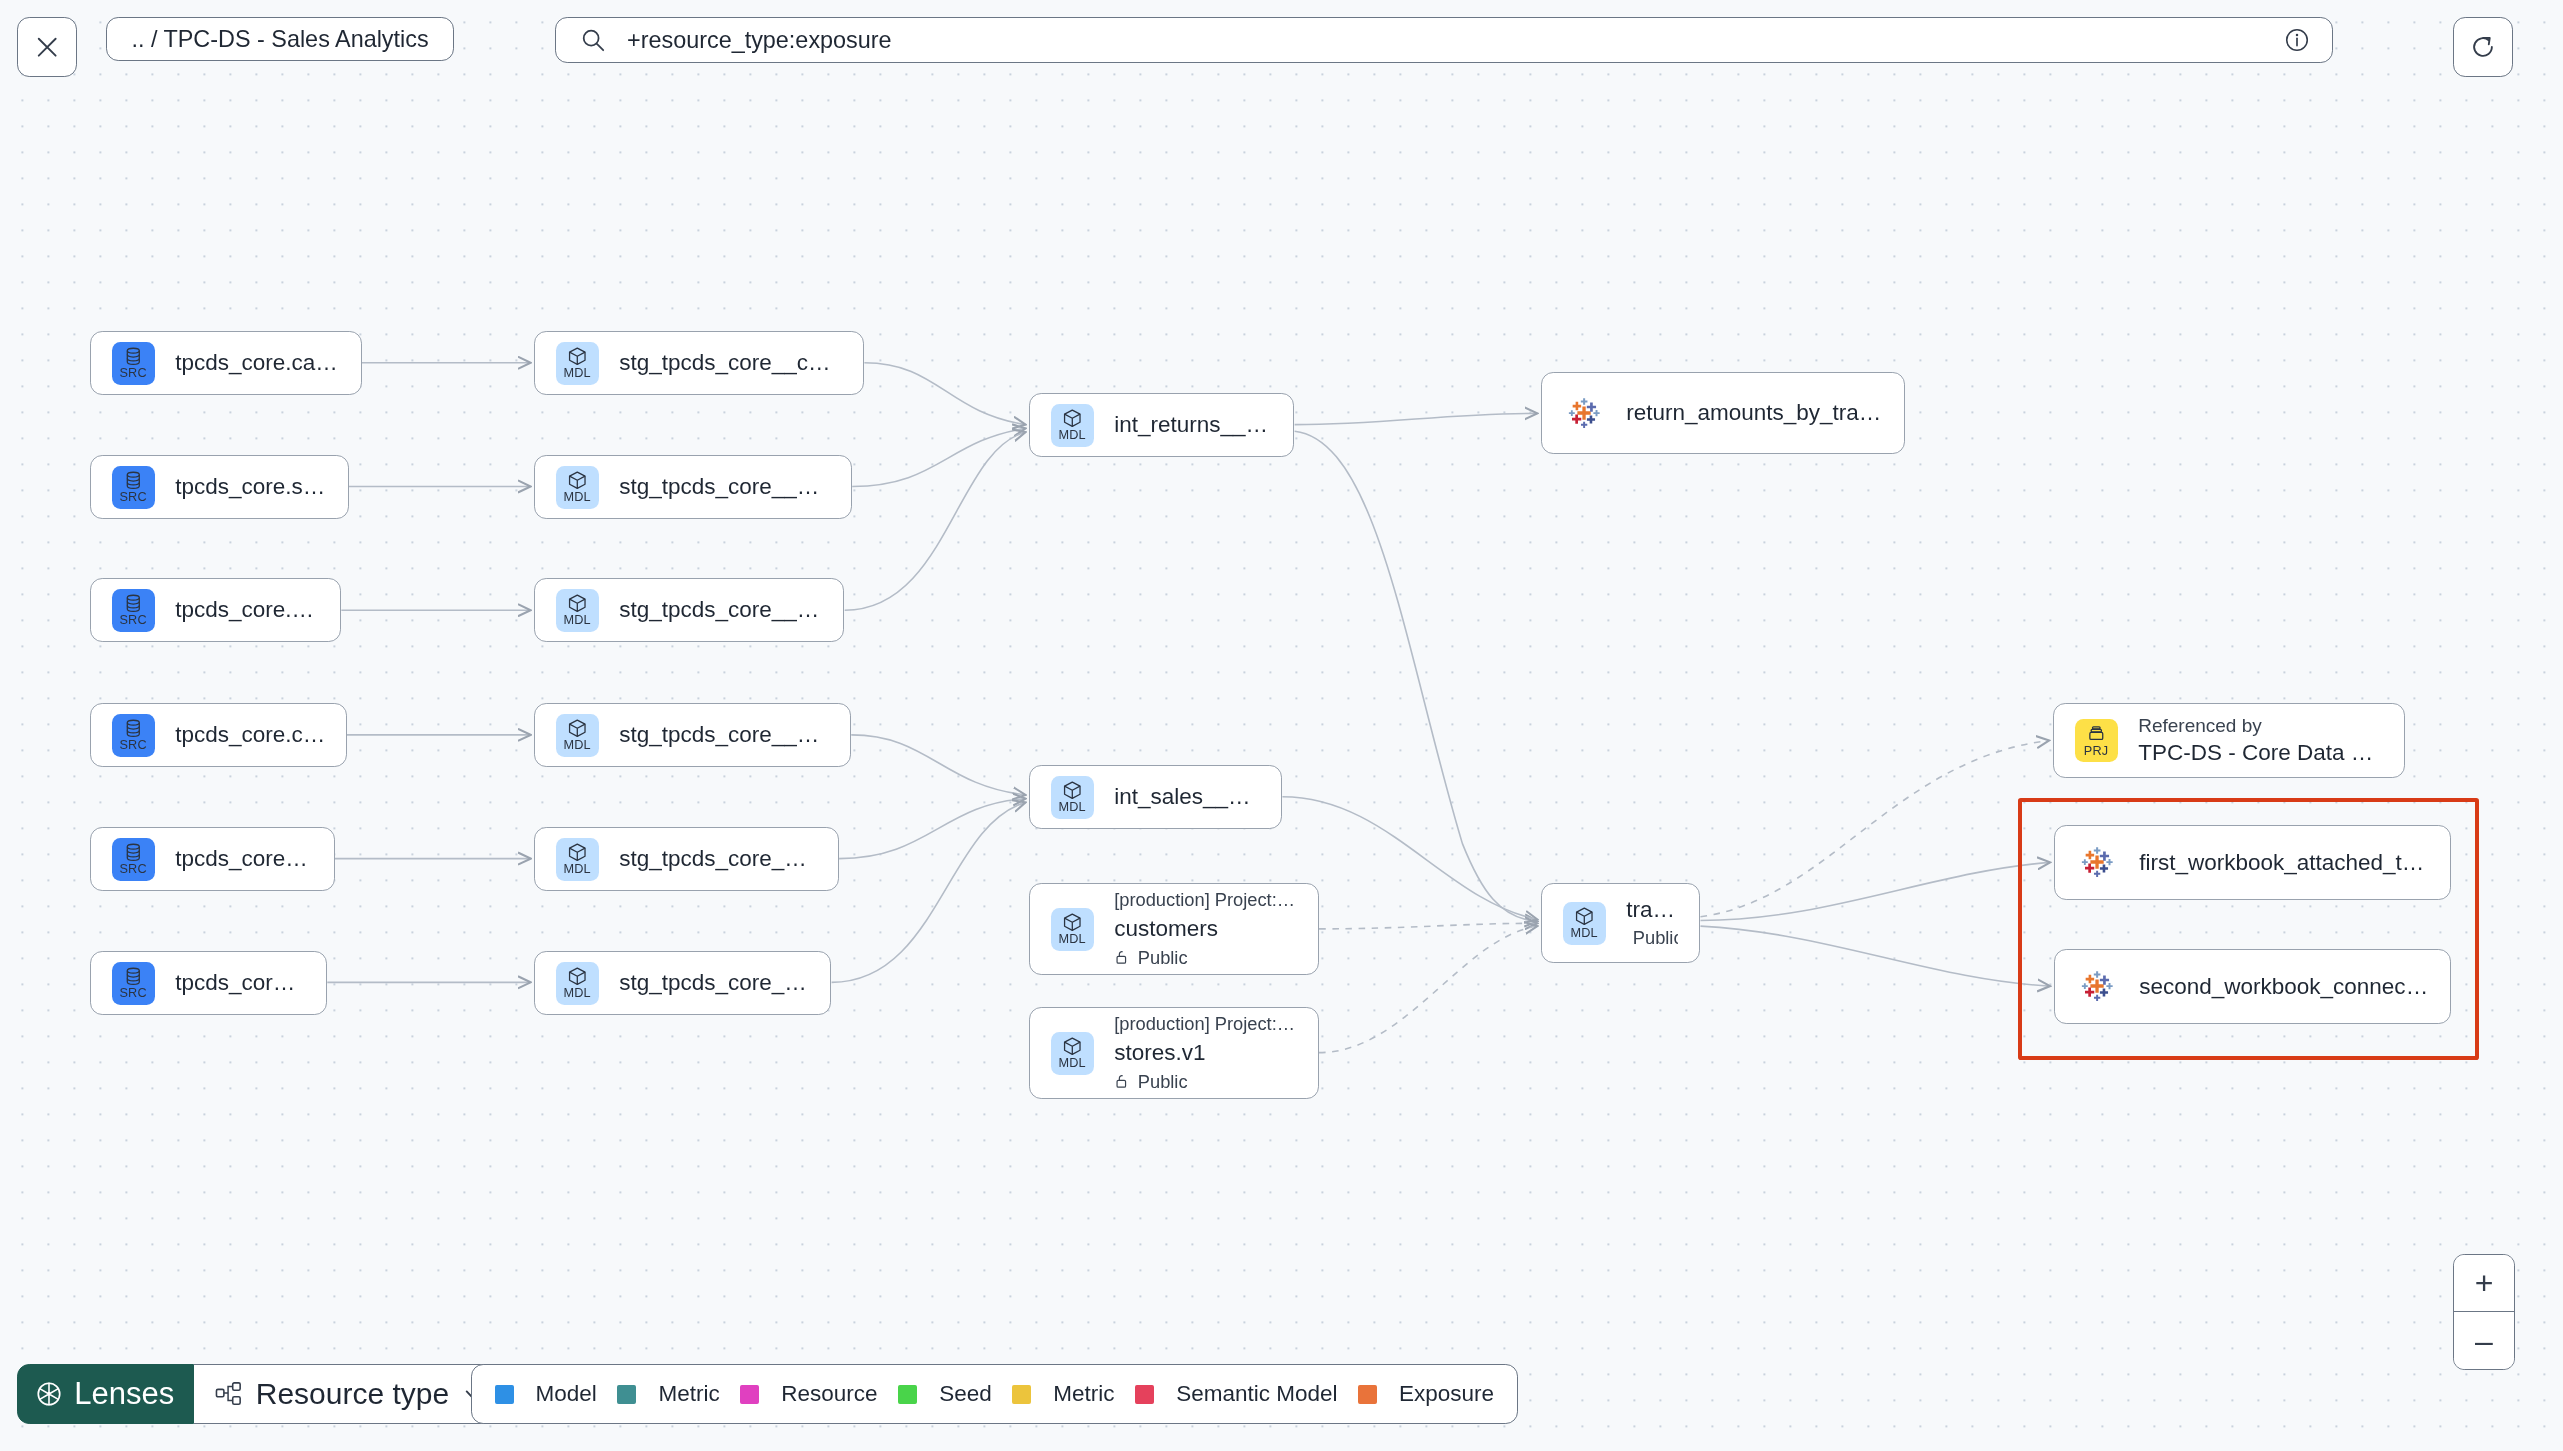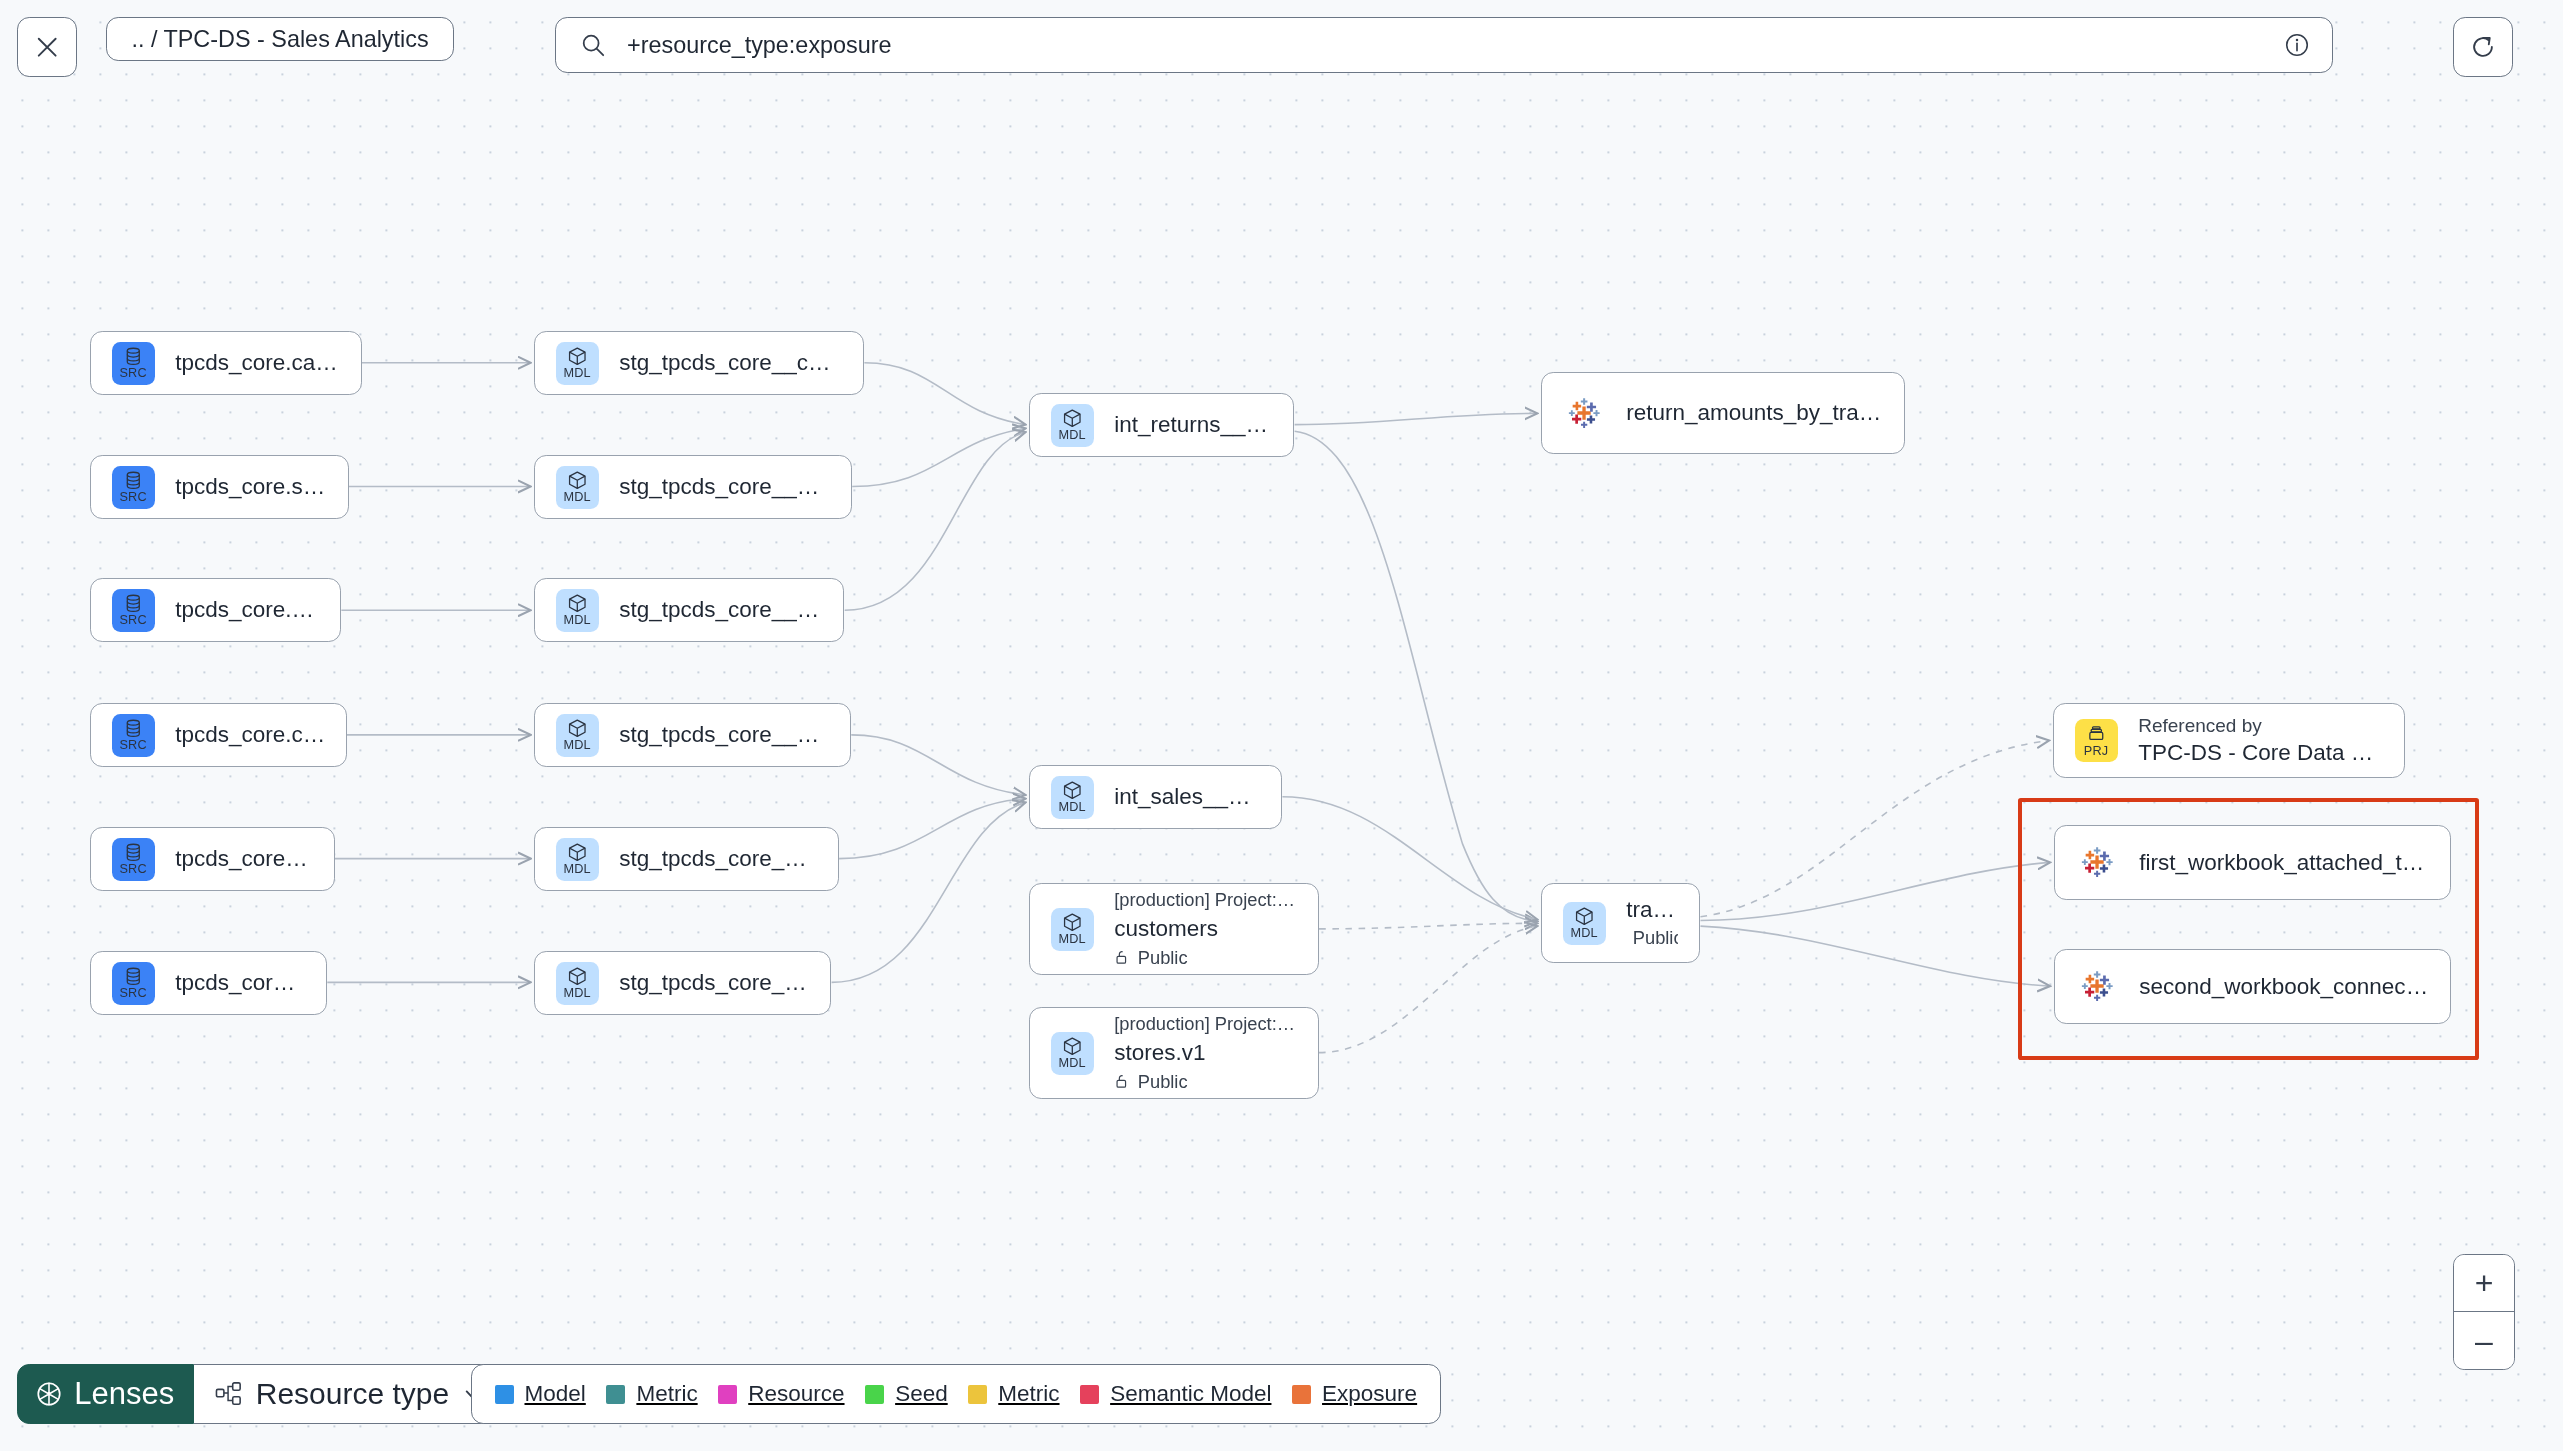--- a/index.html
+++ b/index.html
@@ -53,21 +53,21 @@
     display: flex; align-items: center;
     font-size: 23.4px;
     color: #1f2733;
     white-space: nowrap;
     cursor: pointer;
   }
 
   .searchbar {
     position: absolute;
     left: 555px; top: 17px;
-    width: 1778px; height: 56px;
+    width: 1778px; height: 46px;
     background: #ffffff;
     border: 1.5px solid #6b7685;
     border-radius: 12.2px;
     display: flex; align-items: center;
     padding: 0 20.6px 0 24.4px;
     cursor: text;
   }
   .search-icon { flex: 0 0 auto; display: flex; align-items: center; }
   .search-value {
     margin-left: 20.6px;
@@ -256,21 +256,21 @@
     left: 471px; top: 25px;
     height: 60px;
     background: #ffffff;
     border: 1.5px solid #6b7685;
     border-radius: 12.2px;
     display: flex; align-items: center;
     padding: 0 22.5px;
     gap: 20.6px;
     pointer-events: auto;
   }
-  .legend-item { display: flex; align-items: center; gap: 11px; text-decoration: underline; }
+  .legend-item { display: flex; align-items: center; gap: 22px; }
   .legend-swatch { width: 19px; height: 19px; border-radius: 1.9px; flex: 0 0 auto; }
   .legend-text { font-size: 22.5px; color: #1f2733; white-space: nowrap; }
 
   
   .tableau-ico { width: 37px; height: 37px; }
 </style>
 </head>
 <body>
 
 <div id="app">

